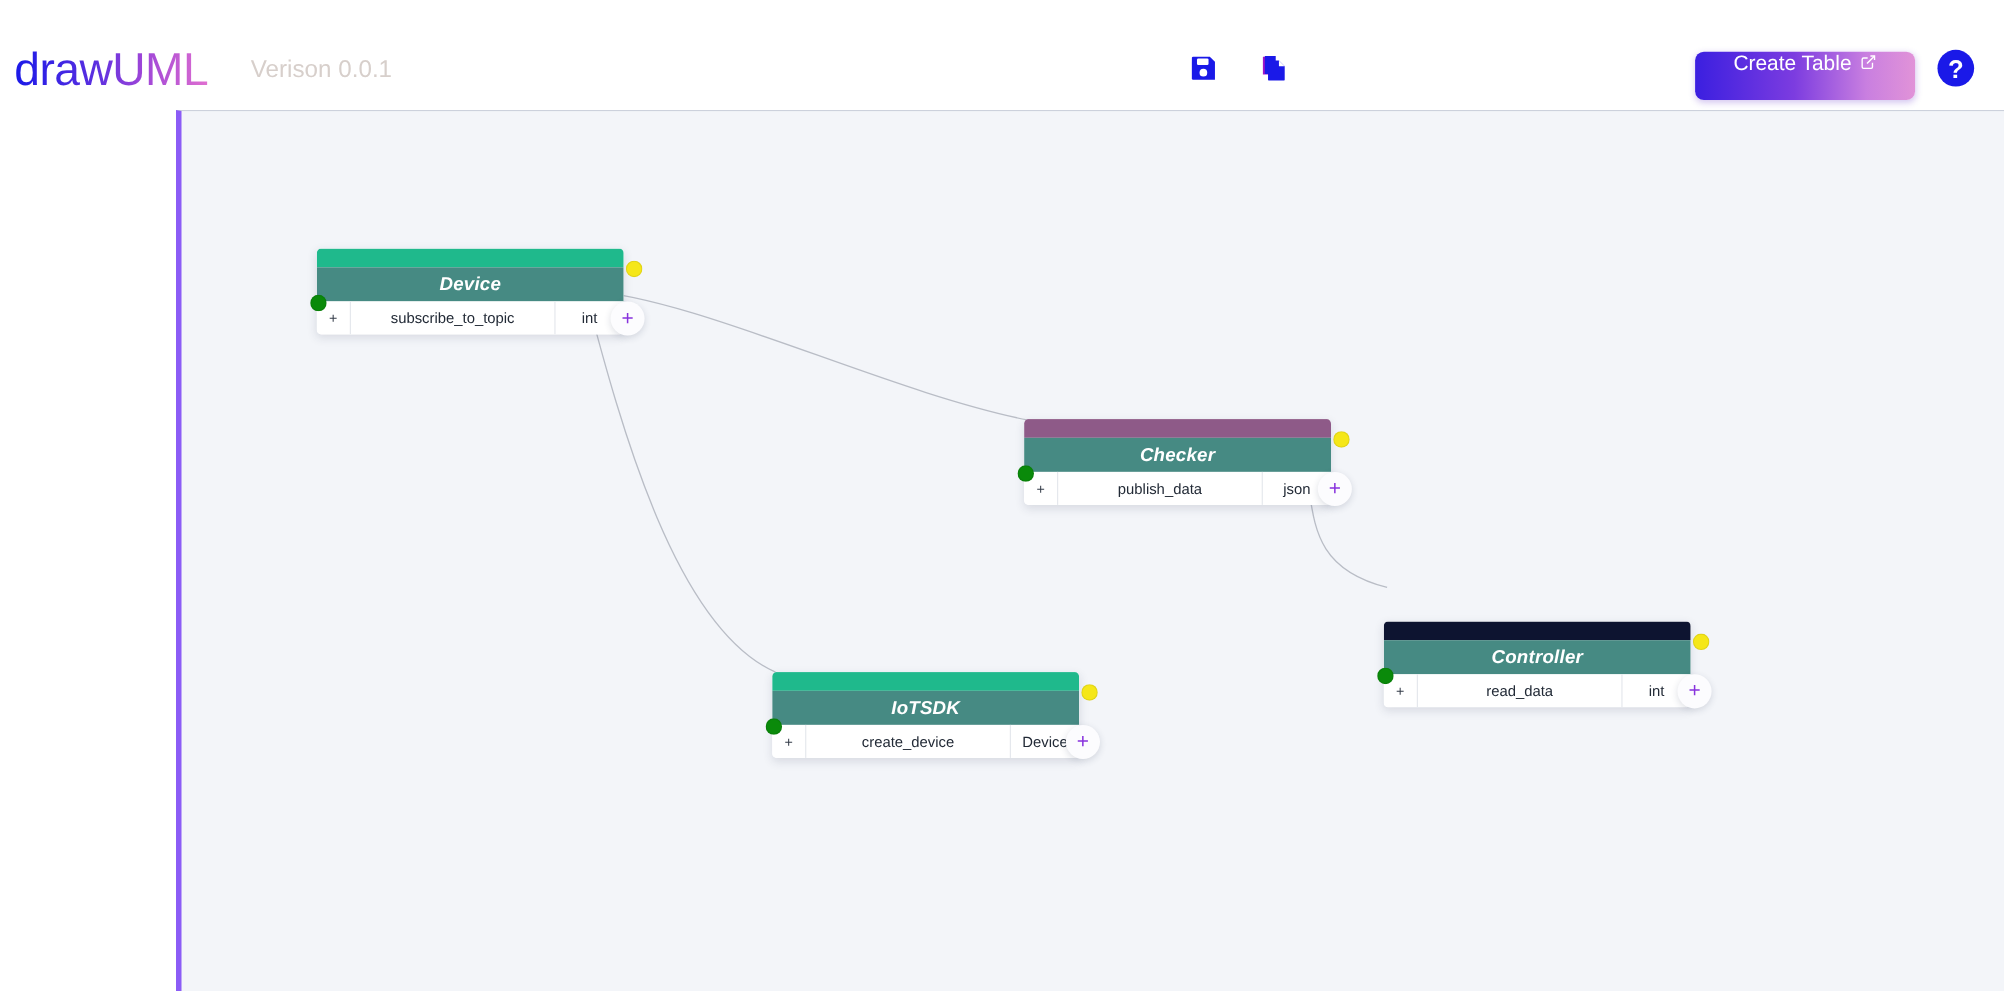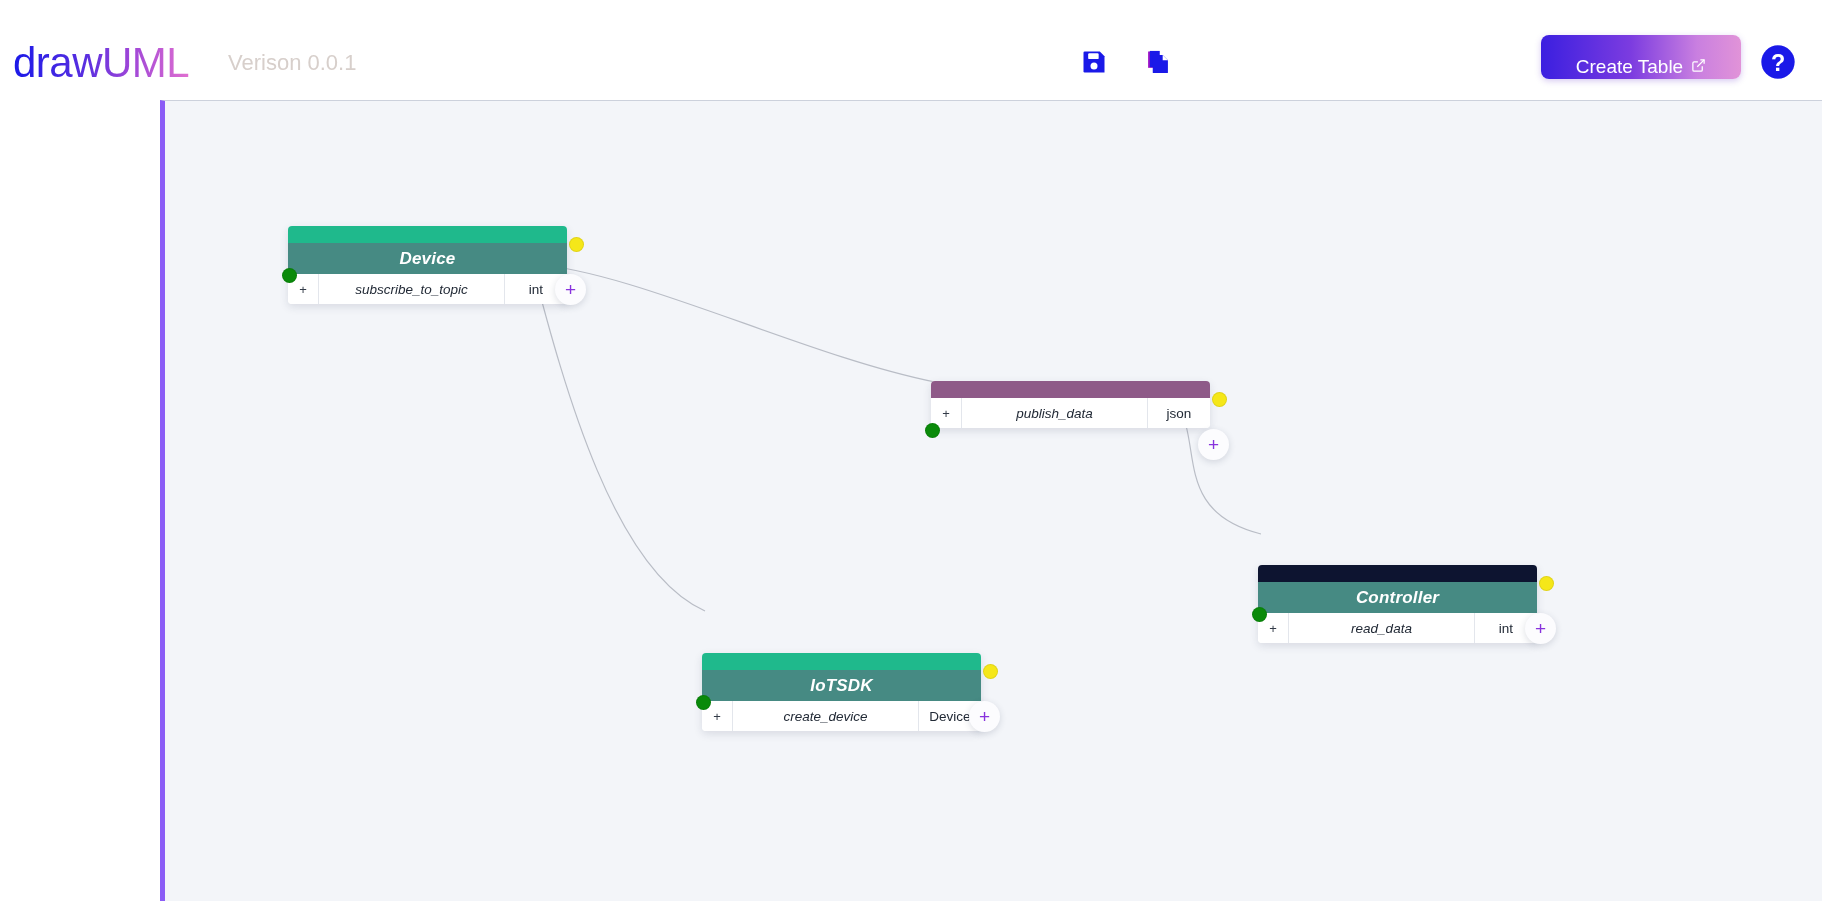--- a/index.html
+++ b/index.html
@@ -32,26 +32,26 @@
   .tool-icon-btn {
     position: absolute; top: 24px;
     width: 44px; height: 44px;
     display: flex; align-items: center; justify-content: center;
     cursor: pointer; background: transparent; border: none; padding: 0;
   }
   #save-button { left: 1072px; }
   #copy-button { left: 1136px; }
 
   #create-table-button {
-    position: absolute; left: 1541px; top: 18px;
+    position: absolute; left: 1541px; top: 30px;
     width: 200px; height: 44px;
     border-radius: 8px; border: none;
     background: linear-gradient(90deg,#3b1fe0 0%, #7c3ce0 45%, #c97fe0 78%, #e193d8 100%);
     color: #ffffff; font-size: 19px;
-    display: flex; align-items: flex-end; justify-content: center; gap: 8px;
+    display: flex; align-items: flex-start; justify-content: center; gap: 8px;
     cursor: pointer; font-family: "Liberation Sans", sans-serif;
     box-shadow: 0 2px 6px rgba(90,40,200,.25);
   }
   #help-button {
     position: absolute; left: 1758px; top: 25px;
     width: 40px; height: 40px; cursor: pointer;
     background: transparent; border: none; padding: 0;
   }
 
   
@@ -88,21 +88,20 @@
     height: 30px; display: flex; align-items: stretch;
     background: #ffffff; font-size: 13.5px; color: #222a36;
   }
   .cell-vis {
     width: 30px; display: flex; align-items: center; justify-content: center;
     border-right: 1px solid #e3e6ec; color: #333b48; font-size: 13px;
   }
   .cell-name {
     flex: 1; display: flex; align-items: center; justify-content: center;
     border-right: 1px solid #e3e6ec;
-    font-style: italic;
   }
   .cell-type {
     width: 62px; display: flex; align-items: center; justify-content: center;
   }
   .port {
     position: absolute; width: 13px; height: 13px; border-radius: 50%;
     border: 1px solid rgba(0,0,0,.08); cursor: pointer;
   }
   .port-in  { background: #0a8a0a; }
   .port-out { background: #f5e719; }
@@ -184,20 +183,21 @@
             <div class="cell-type">int</div>
           </div>
         </div>
         <div class="port port-in" style="left: -6px; top: 42px;"></div>
         <div class="port port-out" style="left: 281px; top: 11px;"></div>
         <button class="add-row-button" style="left: 267px; top: 48px;">+</button>
       </div>
       <div class="uml-node" style="left: 766px; top: 280px; width: 279px;">
         <div class="node-body">
           <div class="node-accent" style="background: rgb(142, 90, 136);"></div>
+          <div class="node-title" style="background: rgb(70, 138, 131);">Checker</div>
           <div class="node-row">
             <div class="cell-vis">+</div>
             <div class="cell-name">publish_data</div>
             <div class="cell-type">json</div>
           </div>
         </div>
         <div class="port port-in" style="left: -6px; top: 42px;"></div>
         <div class="port port-out" style="left: 281px; top: 11px;"></div>
         <button class="add-row-button" style="left: 267px; top: 48px;">+</button>
       </div>
@@ -208,21 +208,21 @@
           <div class="node-row">
             <div class="cell-vis">+</div>
             <div class="cell-name">read_data</div>
             <div class="cell-type">int</div>
           </div>
         </div>
         <div class="port port-in" style="left: -6px; top: 42px;"></div>
         <div class="port port-out" style="left: 281px; top: 11px;"></div>
         <button class="add-row-button" style="left: 267px; top: 48px;">+</button>
       </div>
-      <div class="uml-node" style="left: 537px; top: 510px; width: 279px; margin-top: 42px;">
+      <div class="uml-node" style="left: 537px; top: 510px; width: 279px;">
         <div class="node-body">
           <div class="node-accent" style="background: rgb(31, 185, 140);"></div>
           <div class="node-title" style="background: rgb(70, 138, 131);">IoTSDK</div>
           <div class="node-row">
             <div class="cell-vis">+</div>
             <div class="cell-name">create_device</div>
             <div class="cell-type">Device</div>
           </div>
         </div>
         <div class="port port-in" style="left: -6px; top: 42px;"></div>

